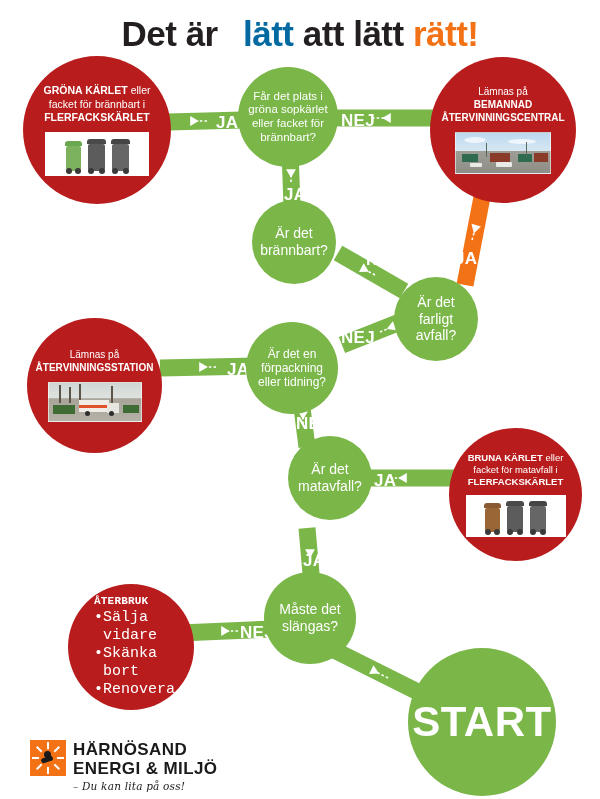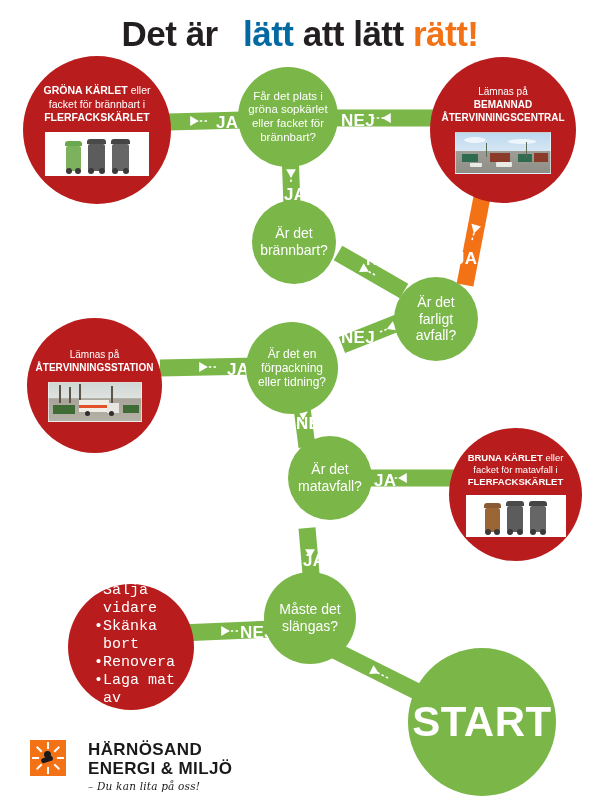--- a/index.html
+++ b/index.html
@@ -143,21 +143,21 @@
     white-space: nowrap;
     pointer-events: none;
   }
 
   
   .logo {
     position: absolute;
     left: 30px; top: 740px;
     display: flex;
     align-items: flex-start;
-    gap: 22px;
+    gap: 7px;
   }
   .logo-mark {
     width: 36px; height: 36px;
     background: #f47216;
     position: relative;
     flex: none;
   }
   .logo-mark .ray {
     position: absolute;
     left: 50%; top: 50%;
@@ -403,22 +403,20 @@
     <div class="decision-text">Måste det slängas?</div>
   </div>
 
   <div class="node orange" style="left:68px; top:584px; width:126px; height:126px;">
     <div class="aterbruk">
       <h4>ÅTERBRUK</h4>
       <ul>
         <li>Sälja vidare</li>
         <li>Skänka bort</li>
         <li>Renovera</li>
-        <li>Laga mat av
-rester</li>
       </ul>
     </div>
   </div>
 
   <div class="node green" style="left:408px; top:648px; width:148px; height:148px;">
     <div class="start-label">START</div>
   </div>
 
   <div class="logo">
     <div class="logo-mark">

